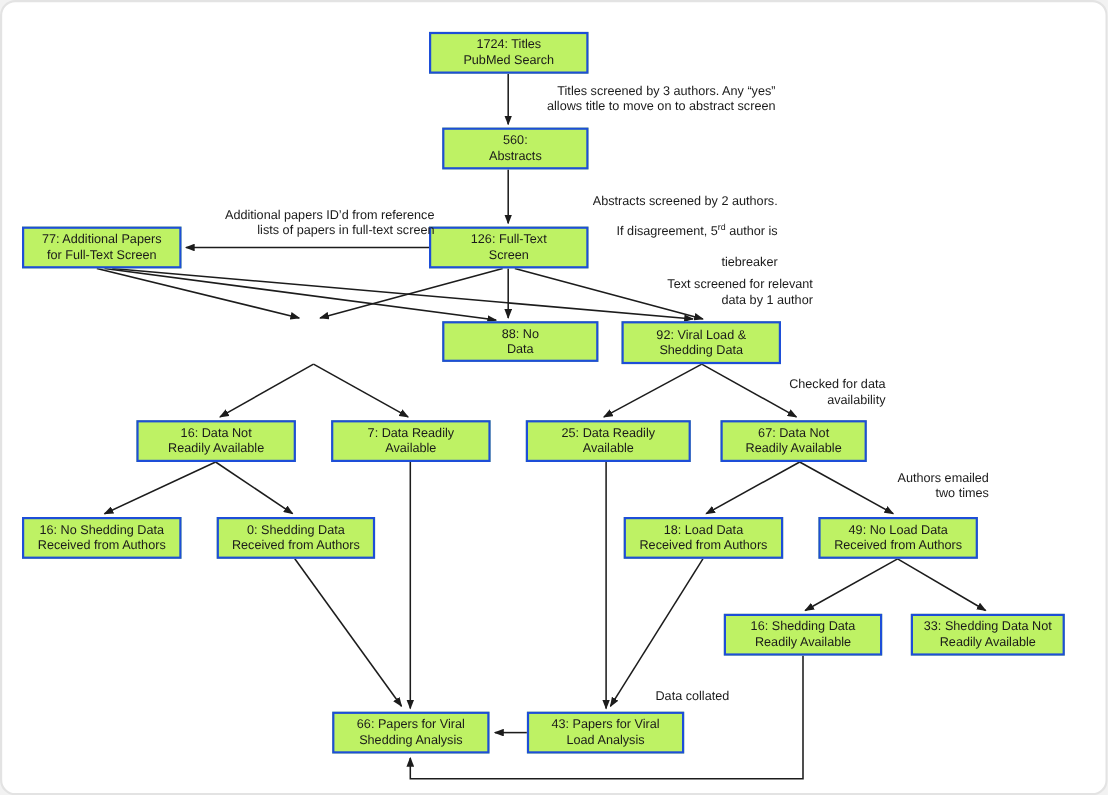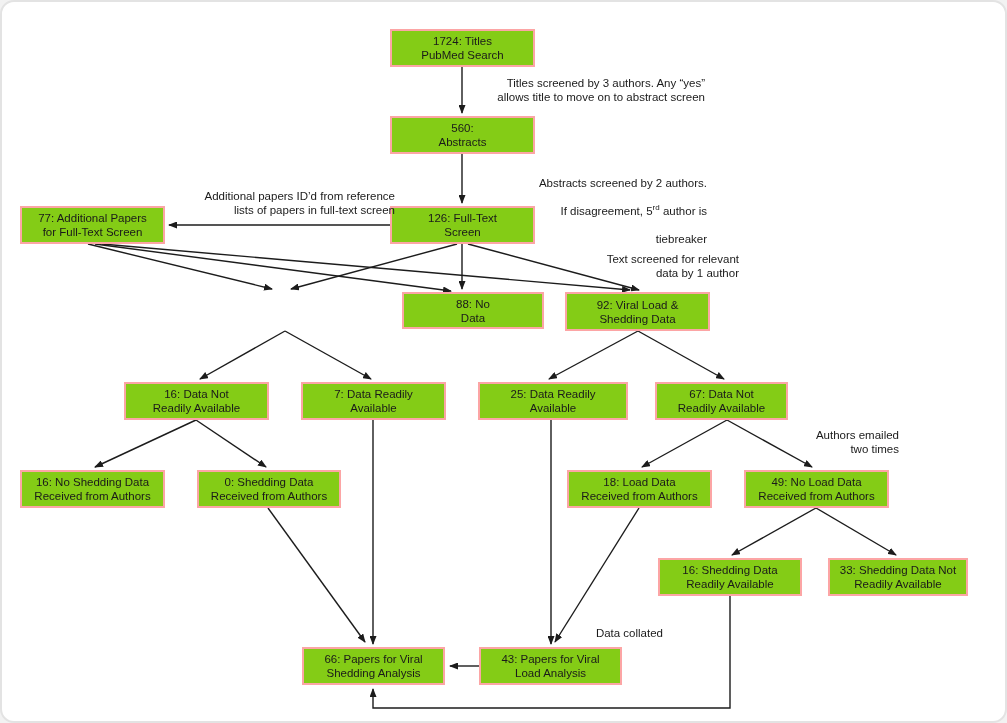--- a/index.html
+++ b/index.html
@@ -10,22 +10,22 @@
     background:#ffffff;
     border:2px solid #e3e3e3;
     border-radius:14px;
     overflow:hidden;
   }
   .edge-layer{position:absolute;left:0;top:0;width:1007px;height:723px;z-index:1;}
   .edge-layer polyline{fill:none;stroke:#1c1c1c;stroke-width:1.4;}
   .node{
     position:absolute;z-index:2;
     box-sizing:border-box;
-    background:#84cc16;
-    border:2px solid #fca5a5;
+    background:#bef264;
+    border:2px solid #1d4ed8;
     display:flex;align-items:center;justify-content:center;
     text-align:center;
     font-size:11.5px;line-height:14px;color:#1a1a1a;
     white-space:pre-line;
   }
   .note{
     position:absolute;z-index:2;
     text-align:right;
     font-size:11.5px;line-height:14px;color:#1a1a1a;
     white-space:pre-line;
@@ -65,21 +65,21 @@
       <polyline points="371,418 371,642" marker-end="url(#arrowhead)"></polyline>
       <polyline points="266,506 363,640" marker-end="url(#arrowhead)"></polyline>
       <polyline points="549,418 549,642" marker-end="url(#arrowhead)"></polyline>
       <polyline points="637,506 553,640" marker-end="url(#arrowhead)"></polyline>
       <polyline points="477,664 448,664" marker-end="url(#arrowhead)"></polyline>
       <polyline points="728,594 728,706 371,706 371,687" marker-end="url(#arrowhead)"></polyline>
     </svg>
 
   <div class="node" style="left:388px;top:27px;width:145px;height:38px">1724: Titles
 PubMed Search</div>
-  <div class="node" style="left:388px;top:114px;width:145px;height:38px">560:
+  <div class="node" style="left:400px;top:114px;width:133px;height:38px">560:
 Abstracts</div>
   <div class="node" style="left:388px;top:204px;width:145px;height:38px">126: Full-Text
 Screen</div>
   <div class="node" style="left:18px;top:204px;width:145px;height:38px">77: Additional Papers
 for Full-Text Screen</div>
   <div class="node" style="left:400px;top:290px;width:142px;height:37px">88: No
 Data</div>
   <div class="node" style="left:563px;top:290px;width:145px;height:39px">92: Viral Load &amp;
 Shedding Data</div>
   <div class="node" style="left:122px;top:380px;width:145px;height:38px">16: Data Not
@@ -111,17 +111,19 @@
 allows title to move on to abstract screen</div>
   <div class="note" style="left:465px;top:160px;width:240px">
     <span>Abstracts screened by 2 authors.</span><br>
     <span>If disagreement, 5</span><sup>rd</sup><span> author is</span><br>
     <span>tiebreaker</span>
   </div>
   <div class="note" style="left:163px;top:187px;width:230px">Additional papers ID’d from reference
 lists of papers in full-text screen</div>
   <div class="note" style="left:537px;top:250px;width:200px">Text screened for relevant
 data by 1 author</div>
+  <div class="note" style="left:643px;top:341px;width:160px">Checked for data
+availability</div>
   <div class="note" style="left:757px;top:426px;width:140px">Authors emailed
 two times</div>
   <div class="note" style="left:581px;top:624px;width:80px">Data collated</div>
 
 </div>
 
 </body></html>

